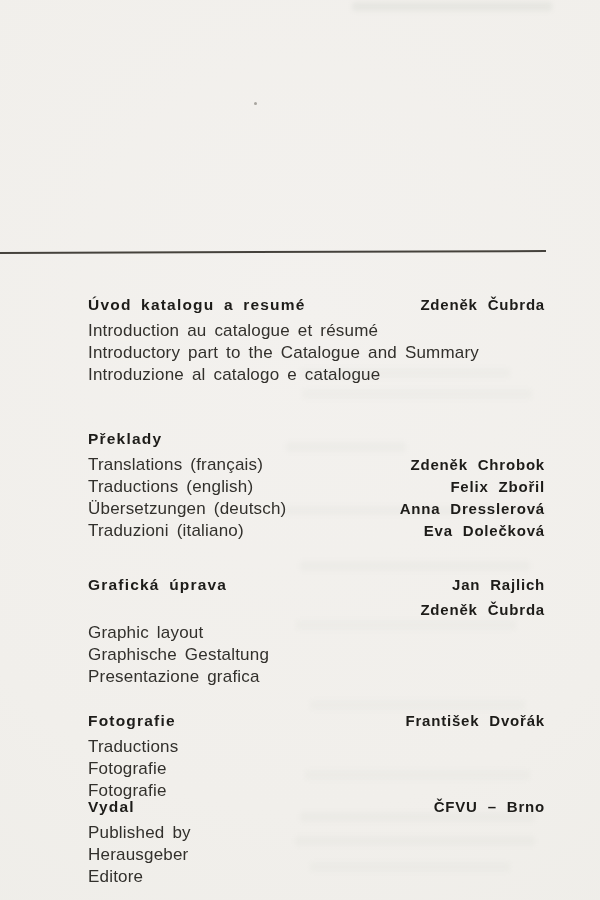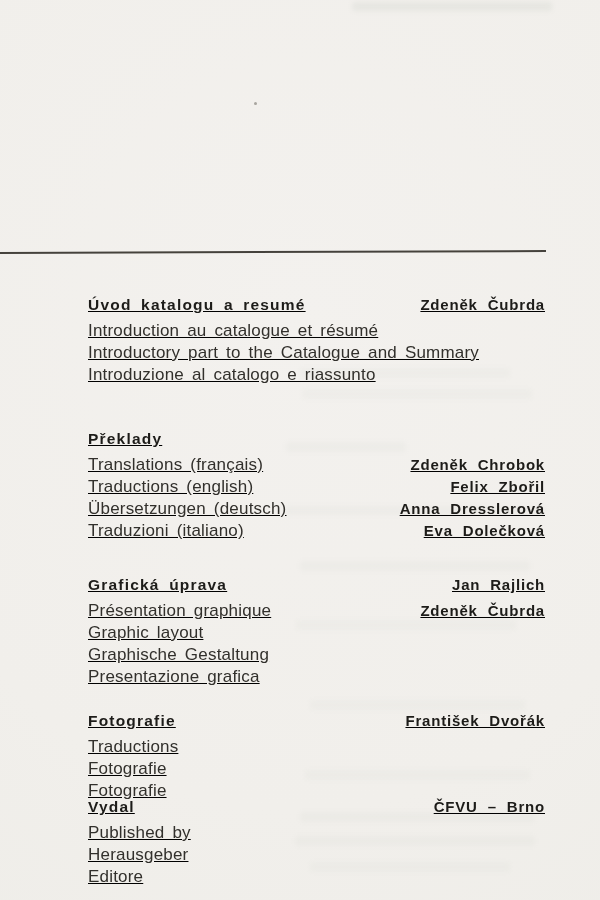--- a/index.html
+++ b/index.html
@@ -8,21 +8,21 @@
     font-family:"Liberation Sans",sans-serif;
     background:radial-gradient(ellipse 130% 100% at 50% 35%, #f3f1ee 0%, #f1efeb 55%, #edece7 100%);
   }
   .divider{
     position:absolute;left:0;top:252px;width:546px;height:2px;
     background:#45423c;transform:rotate(-0.2deg);transform-origin:left center;
   }
   .speck{position:absolute;left:254px;top:102px;width:3px;height:3px;border-radius:50%;background:#6b685f;opacity:.55;}
   .ghost{position:absolute;background:#9fac9f;filter:blur(2.5px);border-radius:2px;pointer-events:none;}
   .content{position:absolute;left:88px;right:55px;top:0;height:100%;}
-  section{position:absolute;left:0;right:0;text-decoration:underline;}
+  section{position:absolute;left:0;right:0;}
   .row{height:22px;display:flex;justify-content:space-between;align-items:baseline;white-space:nowrap;}
   .row.head{margin-bottom:3px;}
   .t{font-size:17px;color:#32302c;letter-spacing:0.2px;word-spacing:3px;}
   .h{font-size:15.5px;font-weight:700;color:#1d1c19;letter-spacing:1.2px;word-spacing:4px;}
   .name{font-size:15px;font-weight:700;color:#1d1c19;letter-spacing:0.8px;word-spacing:5px;margin-left:auto;}
 </style>
 </head>
 <body>
 
 <div class="page">
@@ -50,21 +50,21 @@
         <span class="h">Úvod katalogu a resumé</span>
         <span class="name">Zdeněk Čubrda</span>
       </div>
       <div class="row">
           <span class="t">Introduction au catalogue et résumé</span>
         </div>
       <div class="row">
           <span class="t">Introductory part to the Catalogue and Summary</span>
         </div>
       <div class="row">
-          <span class="t">Introduzione al catalogo e riassunto</span>
+          <span class="t">Introduzione al catalogo e catalogue</span>
         </div>
     </section>
 
     <section style="top:430px;">
       <div class="row head">
         <span class="h">Překlady</span>
       </div>
       <div class="row">
         <span class="t">Translations (français)</span>
         <span class="name">Zdeněk Chrobok</span>
@@ -82,21 +82,20 @@
         <span class="name">Eva Dolečková</span>
       </div>
     </section>
 
     <section style="top:560px;margin-top:16px;">
       <div class="row head">
         <span class="h">Grafická úprava</span>
         <span class="name">Jan Rajlich</span>
       </div>
       <div class="row">
-        <span class="t">Présentation graphique</span>
         <span class="name">Zdeněk Čubrda</span>
       </div>
       <div class="row">
           <span class="t">Graphic layout</span>
         </div>
       <div class="row">
           <span class="t">Graphische Gestaltung</span>
         </div>
       <div class="row">
           <span class="t">Presentazione grafica</span>

